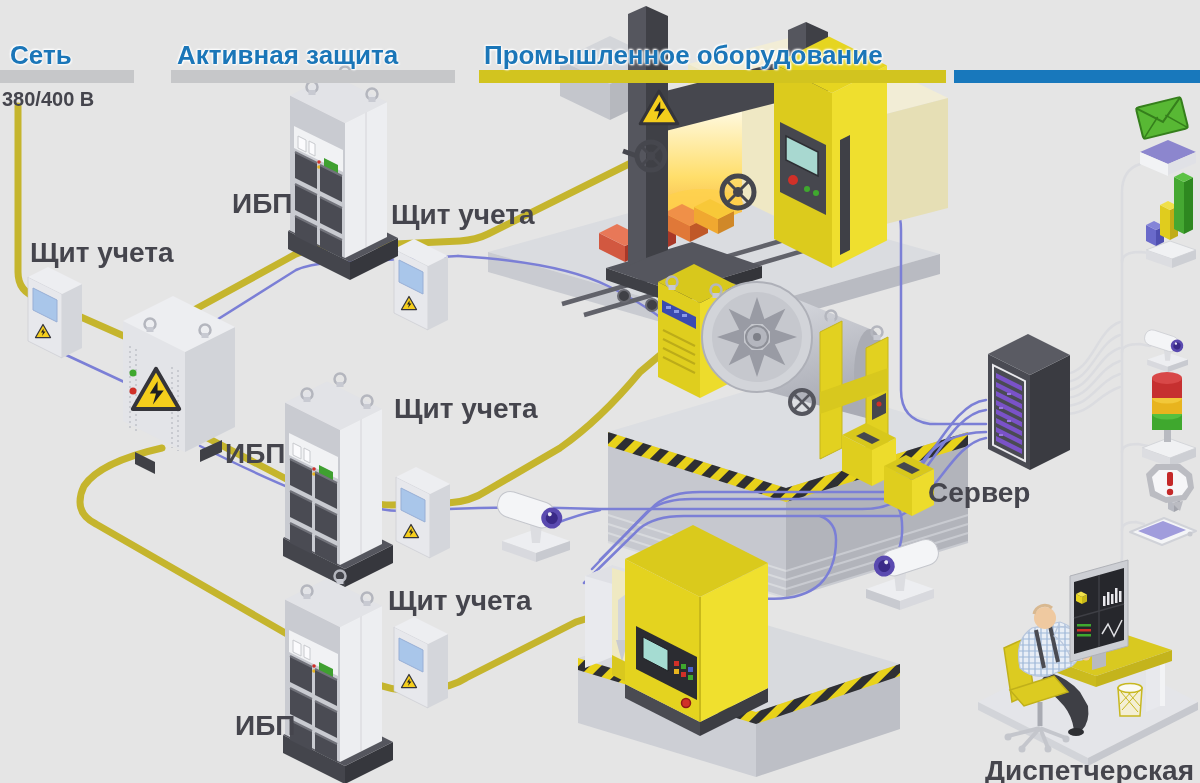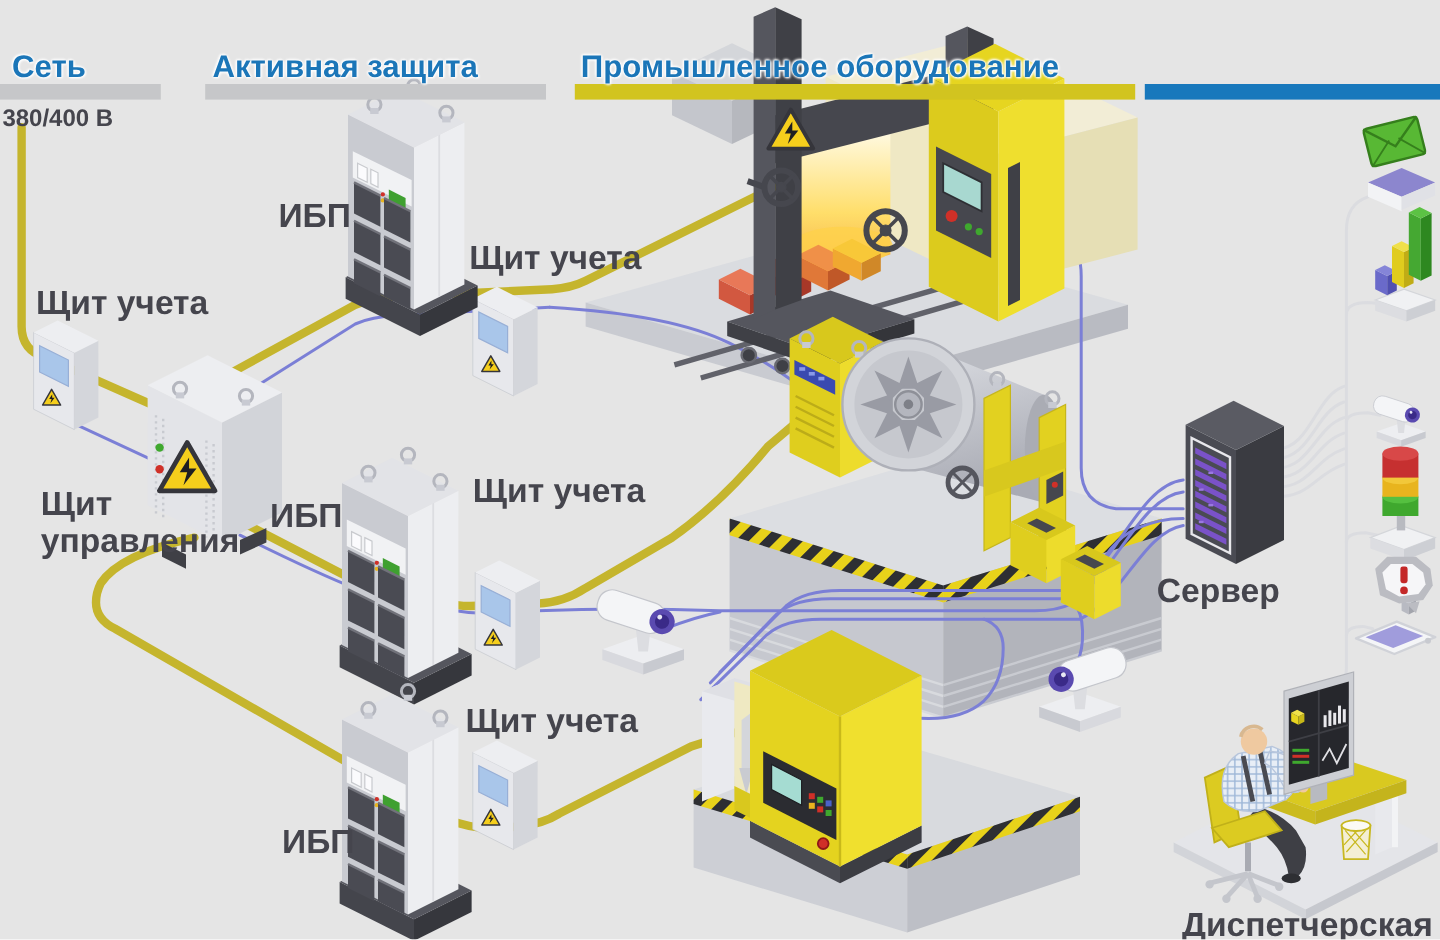--- a/index.html
+++ b/index.html
@@ -8,21 +8,21 @@
   #art{position:absolute;left:0;top:0;z-index:1;}
   .bar{position:absolute;top:70px;height:13px;z-index:2;}
   .bar-gray{background:var(--bar_gray);}
   .bar-yellow{background:var(--bar_yellow);}
   .bar-blue{background:var(--bar_blue);}
   .hdr{position:absolute;z-index:3;font-weight:bold;font-size:26px;color:var(--header_blue);
        white-space:nowrap;text-shadow:0 0 2px #fff,0 0 3px #fff,1px 1px 2px #fff,-1px -1px 2px #fff;}
   .lbl{position:absolute;z-index:3;font-weight:bold;font-size:28px;color:var(--label_dark);
        white-space:nowrap;line-height:1.12;}
   .lbl.wrap{white-space:normal;width:150px;}
-  .lbl.big{font-size:28px;}
+  .lbl.big{font-size:28px;margin-top:24px;}
   .lbl.volt{font-size:20px;}
 </style>
 </head>
 <body>
 
 <div id="stage">
 
   <div class="bar bar-gray" style="left:0;width:134px"></div>
   <div class="bar bar-gray" style="left:171px;width:284px"></div>
   <div class="bar bar-yellow" style="left:479px;width:467px"></div>
@@ -504,24 +504,23 @@
       </g>
     </g>
   </svg>
 
   <div class="hdr" style="left:10px;top:40px">Сеть</div>
   <div class="hdr" style="left:177px;top:40px">Активная защита</div>
   <div class="hdr" style="left:484px;top:40px">Промышленное оборудование</div>
 
   <div class="lbl volt" style="left:2px;top:88px">380/400 В</div>
   <div class="lbl" style="left:30px;top:237px">Щит учета</div>
-  <div class="lbl wrap" style="left:34px;top:404px">Щит управления</div>
 
   <div class="lbl big" style="left:232px;top:164px">ИБП</div>
   <div class="lbl" style="left:391px;top:199px">Щит учета</div>
   <div class="lbl big" style="left:225px;top:414px">ИБП</div>
   <div class="lbl" style="left:394px;top:393px">Щит учета</div>
   <div class="lbl big" style="left:235px;top:686px">ИБП</div>
   <div class="lbl" style="left:388px;top:585px">Щит учета</div>
 
-  <div class="lbl" style="left:964px;top:477px">Сервер</div>
+  <div class="lbl" style="left:928px;top:477px">Сервер</div>
   <div class="lbl" style="left:985px;top:755px">Диспетчерская</div>
 </div>
 
 </body></html>

